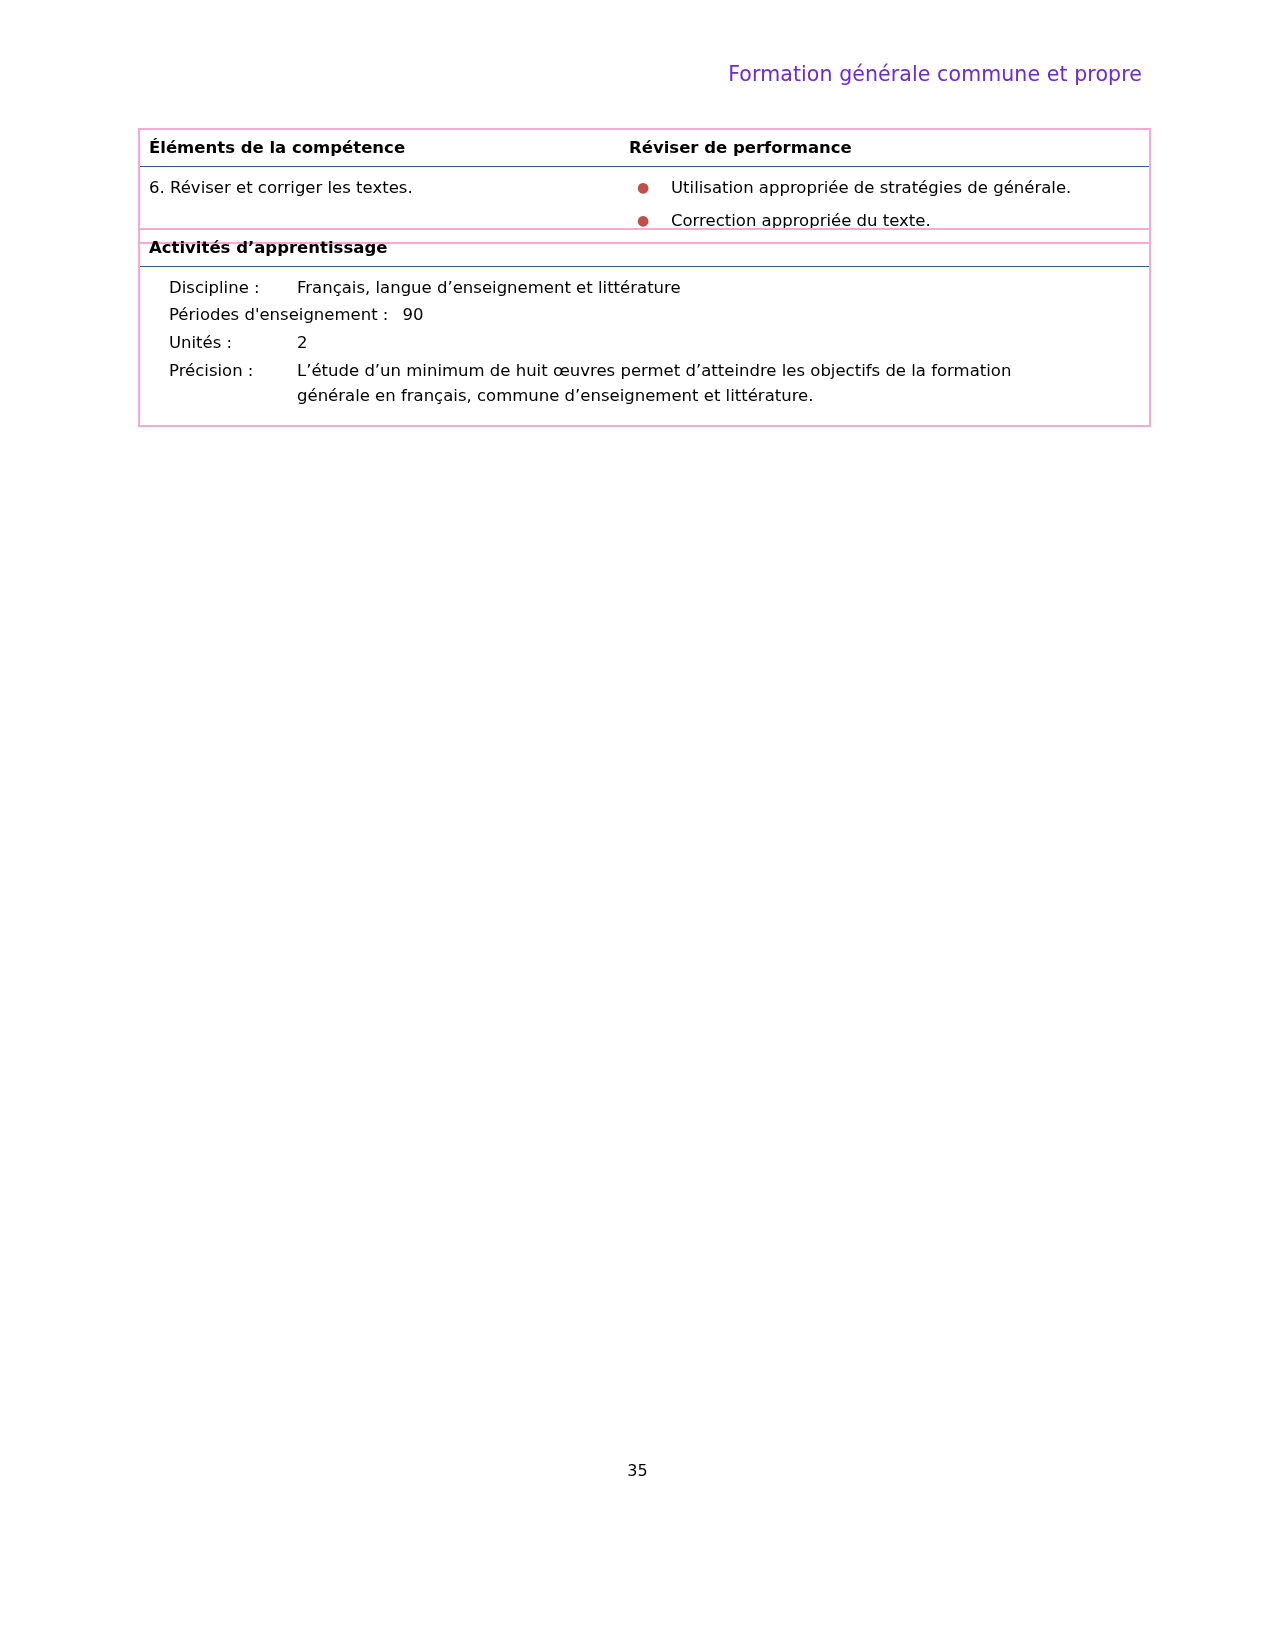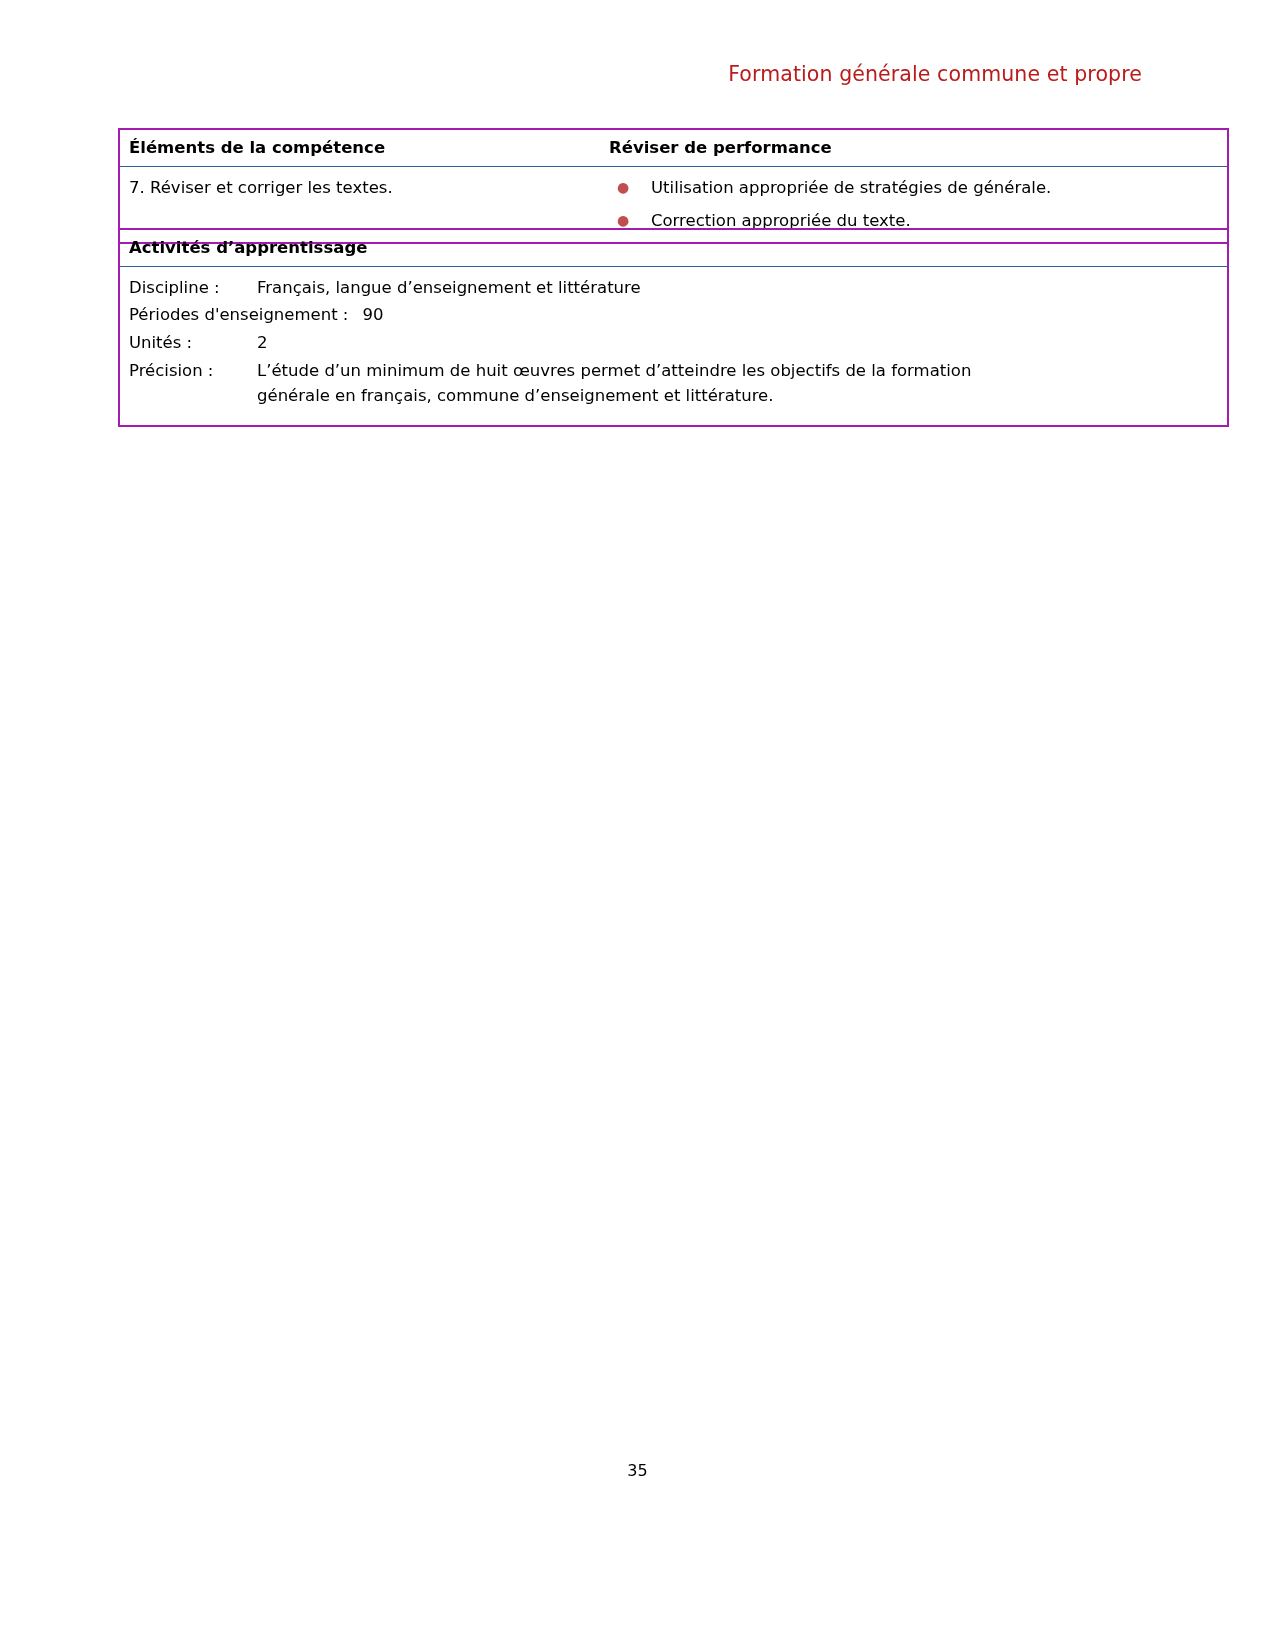--- a/index.html
+++ b/index.html
@@ -20,33 +20,33 @@
     height: 1650px;
     box-sizing: border-box;
   }
 
   
   .header {
     position: absolute;
     top: 62px;
     right: 133px;
     font-size: 20.5px;
-    color: #b91c1c;
+    color: #6d28d9;
     font-family: "DejaVu Sans", sans-serif;
     letter-spacing: 0.1px;
     white-space: nowrap;
   }
 
   
   .table-block {
     position: absolute;
-    left: 118px;
-    width: 1111px;
-    box-sizing: border-box;
-    border: 2px solid #a21caf;
+    left: 138px;
+    width: 1013px;
+    box-sizing: border-box;
+    border: 2px solid #f9a8d4;
   }
   #competence-table { top: 128px; }
   #activites-table { top: 228px; }
 
   .trow {
     display: flex;
     box-sizing: border-box;
   }
   .trow.header-row {
     border-bottom: 1.5px solid #2d5f9a;
@@ -101,20 +101,21 @@
     left: 8px;
     top: 0.06em;
     color: #c0504d;
     font-size: 14px;
     line-height: 1.5;
   }
 
   
   .act-body {
     padding: 8px 9px 14px 9px;
+    margin-left: 20px;
   }
   .dl-row {
     display: flex;
     font-size: 16.5px;
     line-height: 1.55;
     margin-bottom: 2px;
   }
   .dl-term {
     flex: 0 0 128px;
     white-space: nowrap;
@@ -149,21 +150,21 @@
 <div class="page">
 
   <div class="header">Formation générale commune et propre</div>
 
   <div class="table-block" id="competence-table">
     <div class="trow header-row">
       <div class="cell left bold">Éléments de la compétence</div>
       <div class="cell right bold">Réviser de performance</div>
     </div>
     <div class="trow body-row">
-      <div class="cell left">7.  Réviser et corriger les textes.</div>
+      <div class="cell left">6.  Réviser et corriger les textes.</div>
       <div class="cell right">
         <ul class="criteria">
           <li>
             <span class="bullet">●</span>
             <span>Utilisation appropriée de stratégies de générale.</span>
           </li>
           <li>
             <span class="bullet">●</span>
             <span>Correction appropriée du texte.</span>
           </li>

